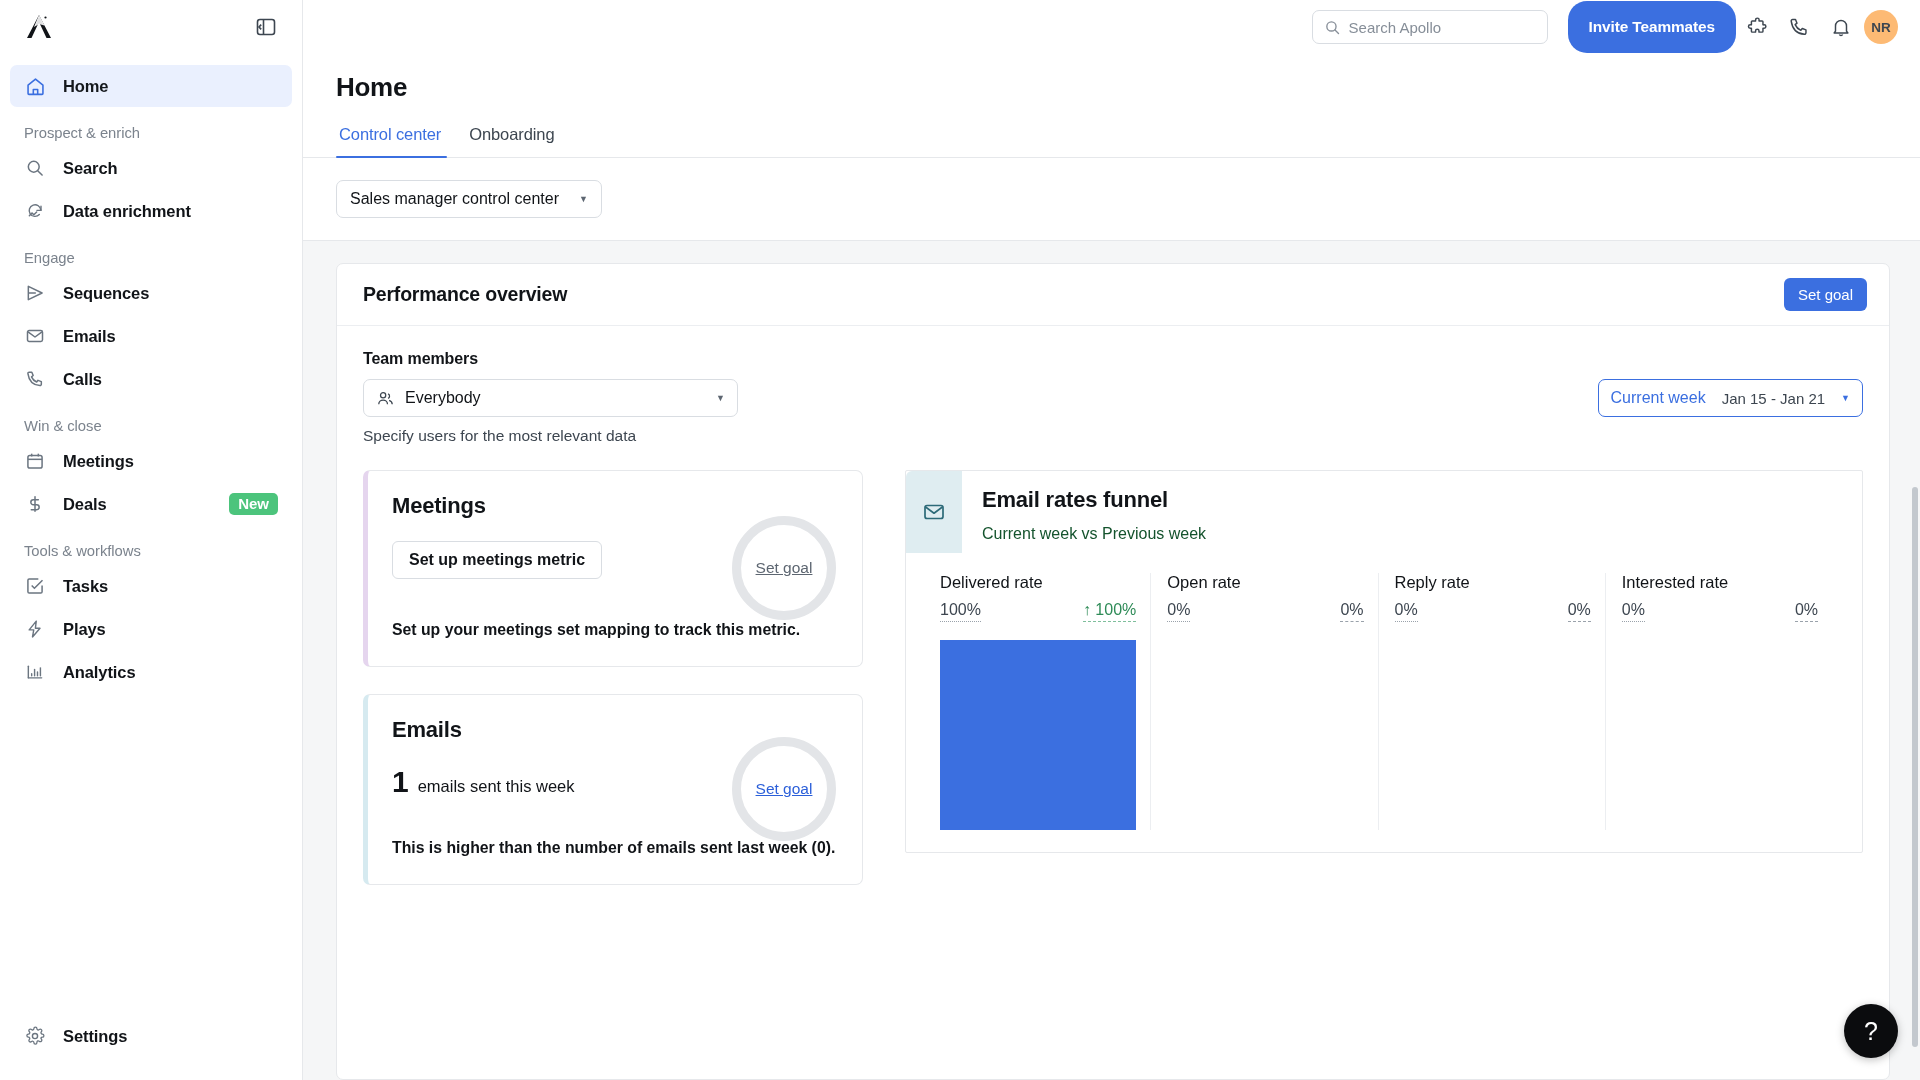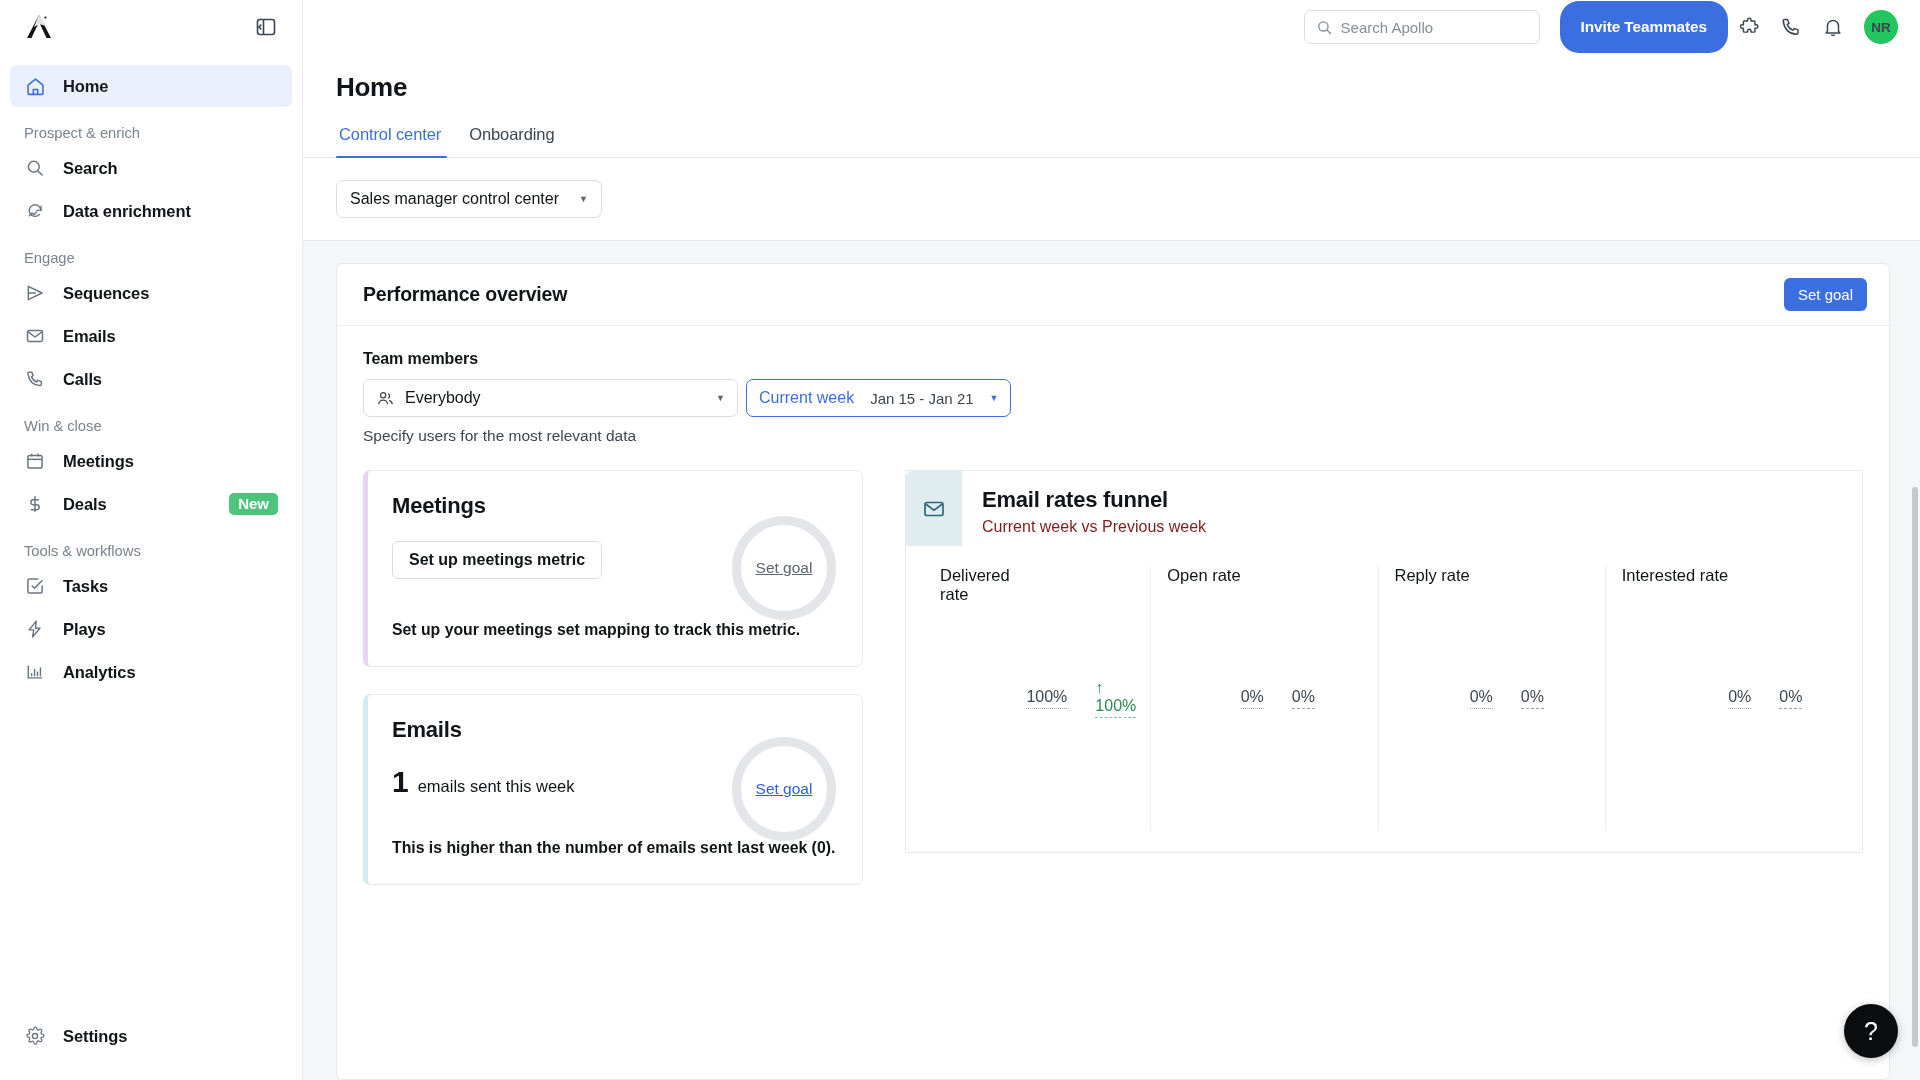--- a/index.html
+++ b/index.html
@@ -110,24 +110,24 @@
     cursor: pointer; letter-spacing: -0.1px;
     white-space: nowrap;
   }
   .ic-btn {
     width: 42px; height: 42px;
     display:flex; align-items:center; justify-content:center;
     color:#3d4650; cursor:pointer;
   }
   .avatar {
     width: 34px; height: 34px; border-radius: 50%;
-    background: #22c55e; color: #3d4650;
+    background: #fdba74; color: #3d4650;
     font-size: 13.5px; font-weight: 600;
     display:flex; align-items:center; justify-content:center;
-    margin-left: 10px; cursor: pointer;
+    margin-left: 2px; cursor: pointer;
   }
 
   
   .page-head { padding: 18px 0 0 0; background:#fff; }
   .page-title {
     font-size: 26px; font-weight: 700; letter-spacing: -0.3px;
     padding: 0 0 0 33px; color: #111418;
   }
   .tabs {
     display: flex; gap: 0px;
@@ -181,21 +181,21 @@
   .card-title { font-size: 19.5px; font-weight: 700; letter-spacing: -0.2px; }
   .set-goal-btn {
     background: #3b6fe0; color: #fff; border: none;
     border-radius: 6px; height: 33px; padding: 0 14px;
     font-size: 15px; cursor: pointer;
     font-family: "Liberation Sans", sans-serif;
   }
   .card-body { padding: 24px 26px 0 26px; }
 
   .team-label { font-size: 16px; font-weight: 700; margin-bottom: 11px; letter-spacing:-0.1px;}
-  .selectors { display: flex; gap: 8px; align-items: center; }
+  .selectors { display: flex; gap: 8px; align-items: center; justify-content: space-between; }
   .sel-everybody {
     width: 375px; height: 38px;
     border: 1px solid #d9dde2; border-radius: 7px;
     display: flex; align-items: center; gap: 10px;
     padding: 0 12px; cursor: pointer; background:#fff;
   }
   .sel-everybody .ppl { color: #3d4650; display:flex; }
   .sel-everybody .val { font-size: 16px; flex: 1; }
   .sel-week {
     height: 38px;
@@ -258,25 +258,25 @@
   }
   .fn-head { display: flex; align-items: stretch; }
   .fn-ico {
     width: 56px; flex: 0 0 56px;
     background: #dfedf1; color: #2c6a78;
     display: flex; align-items: center; justify-content: center;
     border-top-left-radius: 6px;
   }
   .fn-titles { padding: 16px 0 10px 20px; }
   .fn-title { font-size: 22px; font-weight: 700; letter-spacing: -0.2px; }
-  .fn-sub { font-size: 16px; color: #7f1d1d; margin-top: 5px; text-align: right; }
+  .fn-sub { font-size: 16px; color: #14532d; margin-top: 12px; text-align: right; }
 
   .fn-cols { display: flex; flex: 1; padding: 20px 30px 22px 18px; }
   .fn-col {
-    flex: 1; display: flex; flex-direction: row;
+    flex: 1; display: flex; flex-direction: column;
     border-left: 1px solid #eceef1;
     padding: 0 14px 0 16px;
   }
   .fn-col:first-child { border-left: none; }
   .fn-col-label { font-size: 16.5px; color: #111418; margin-bottom: 9px; }
   .fn-vals { display: flex; justify-content: space-between; align-items: center; }
   .fn-v1 {
     font-size: 16px; color: #3d4650;
     border-bottom: 1.5px dotted #9aa2ab; padding-bottom: 2px;
   }

